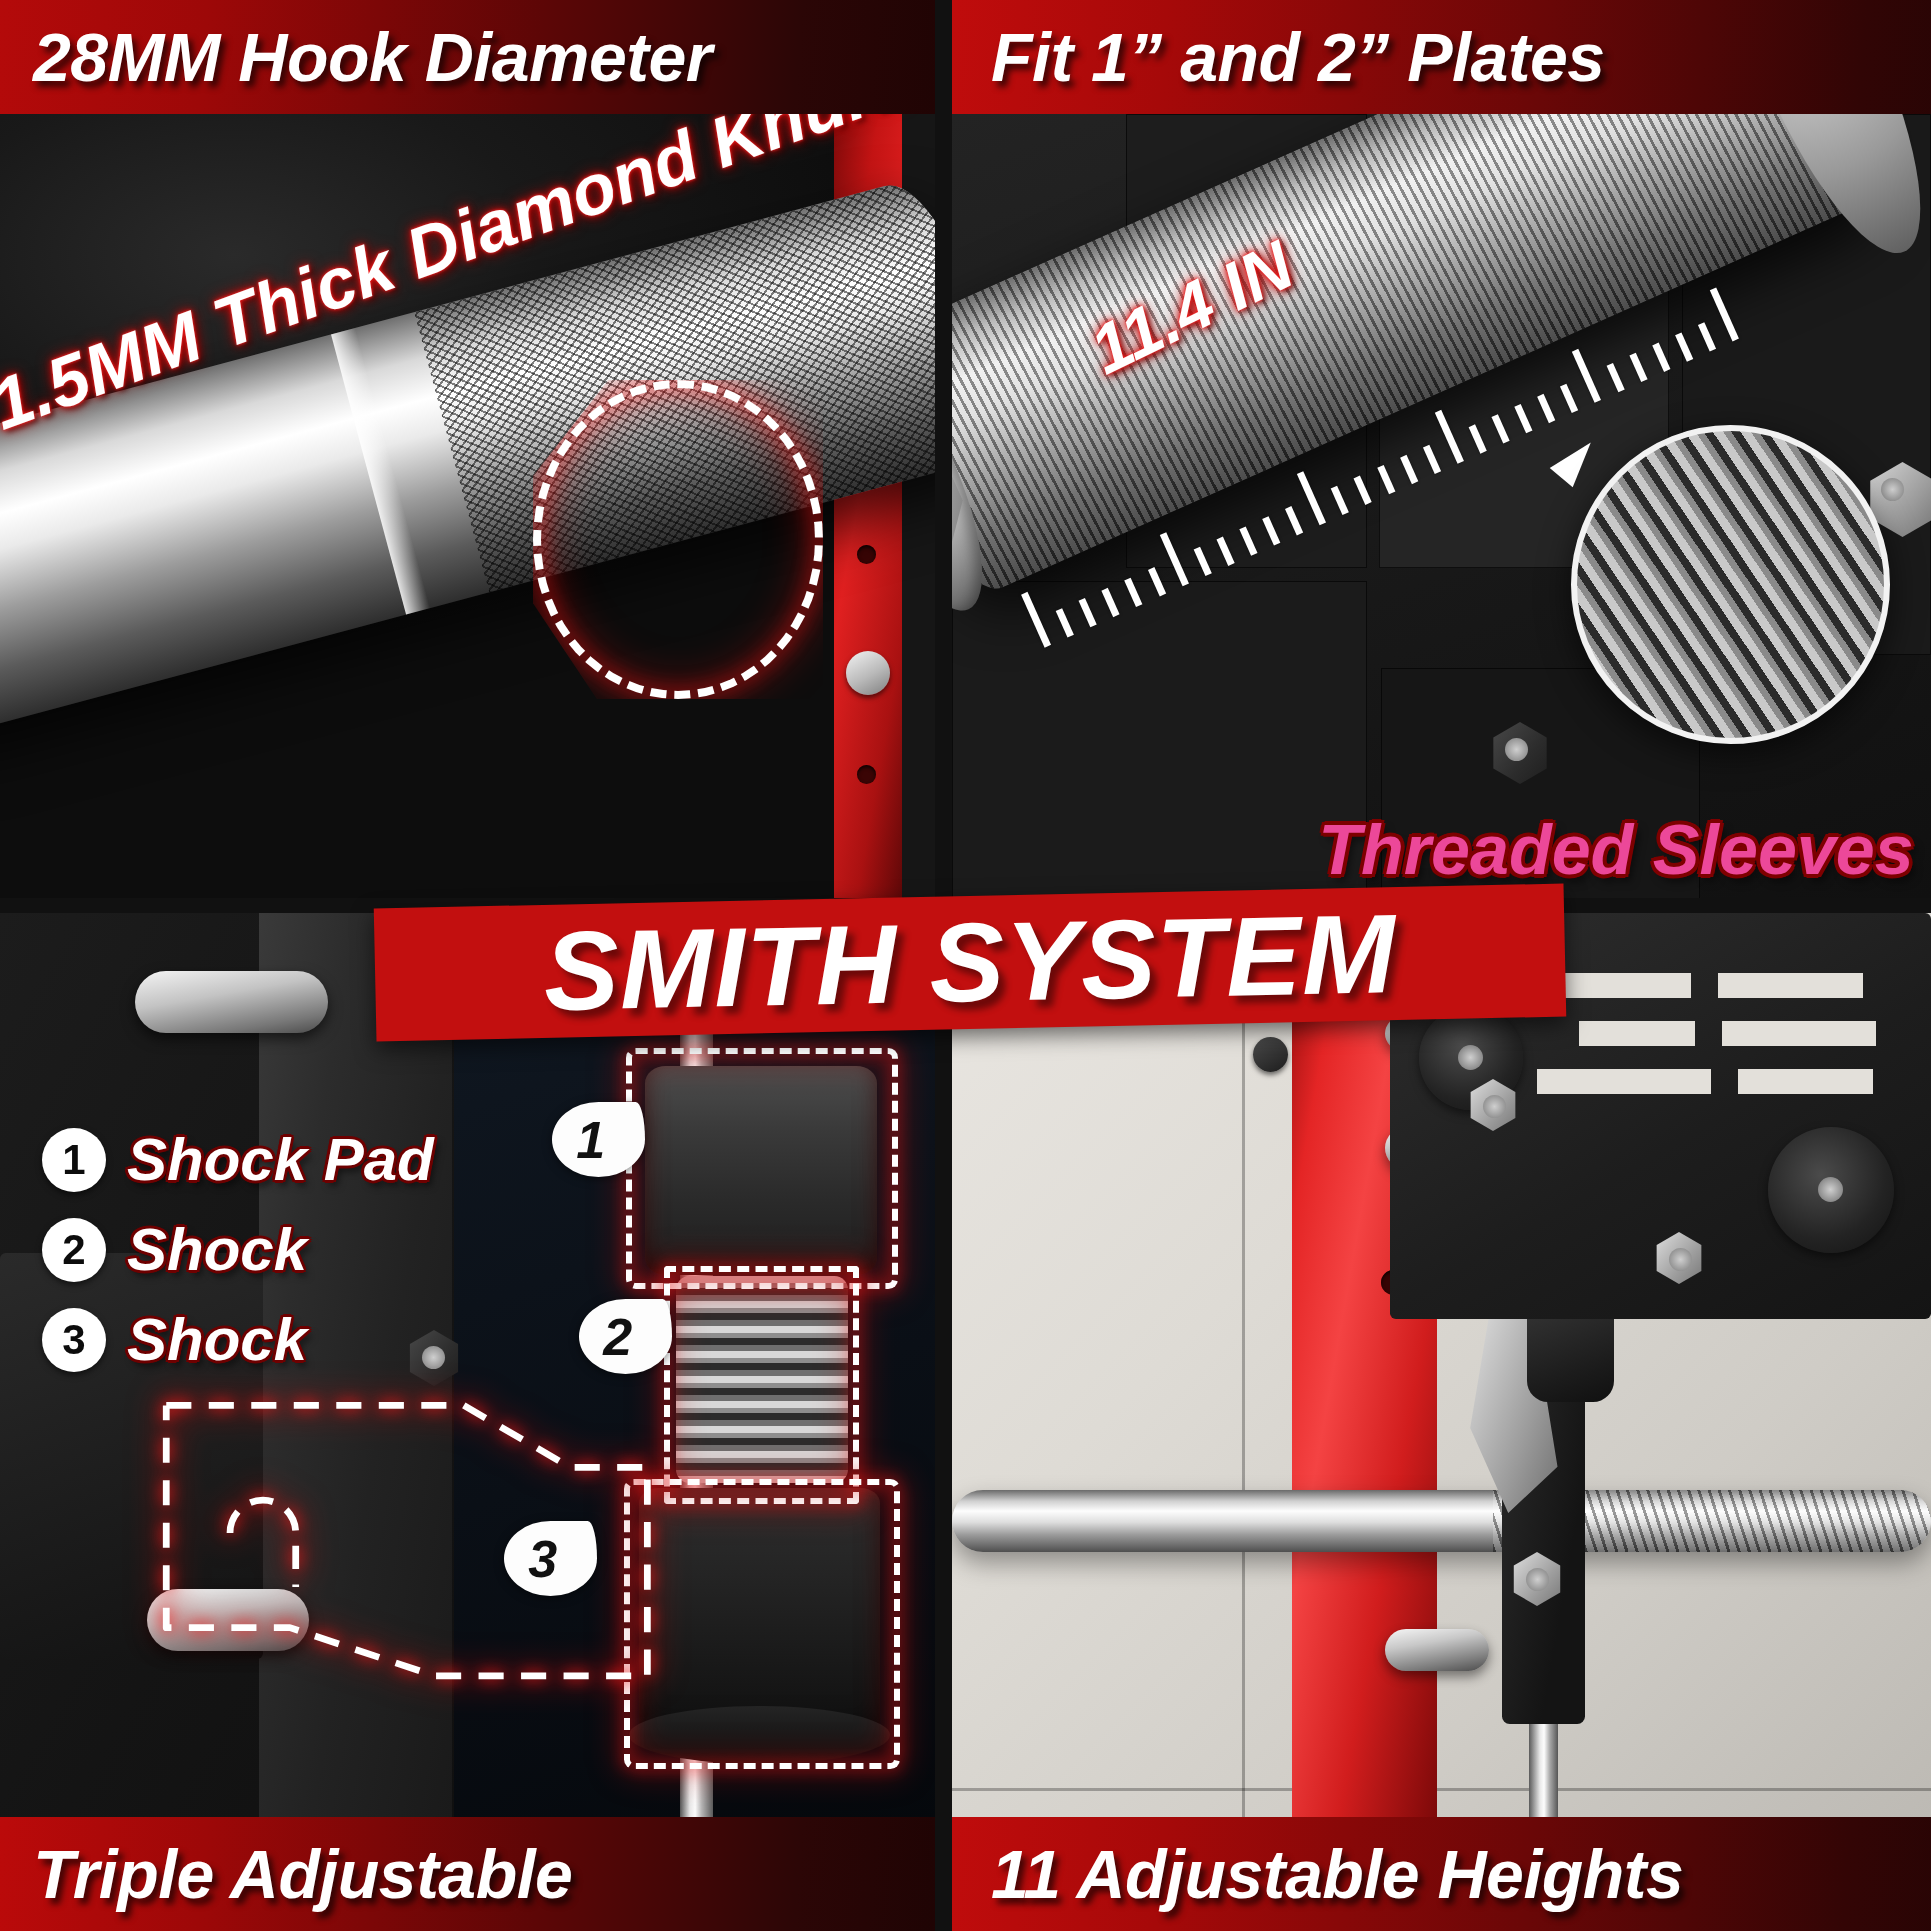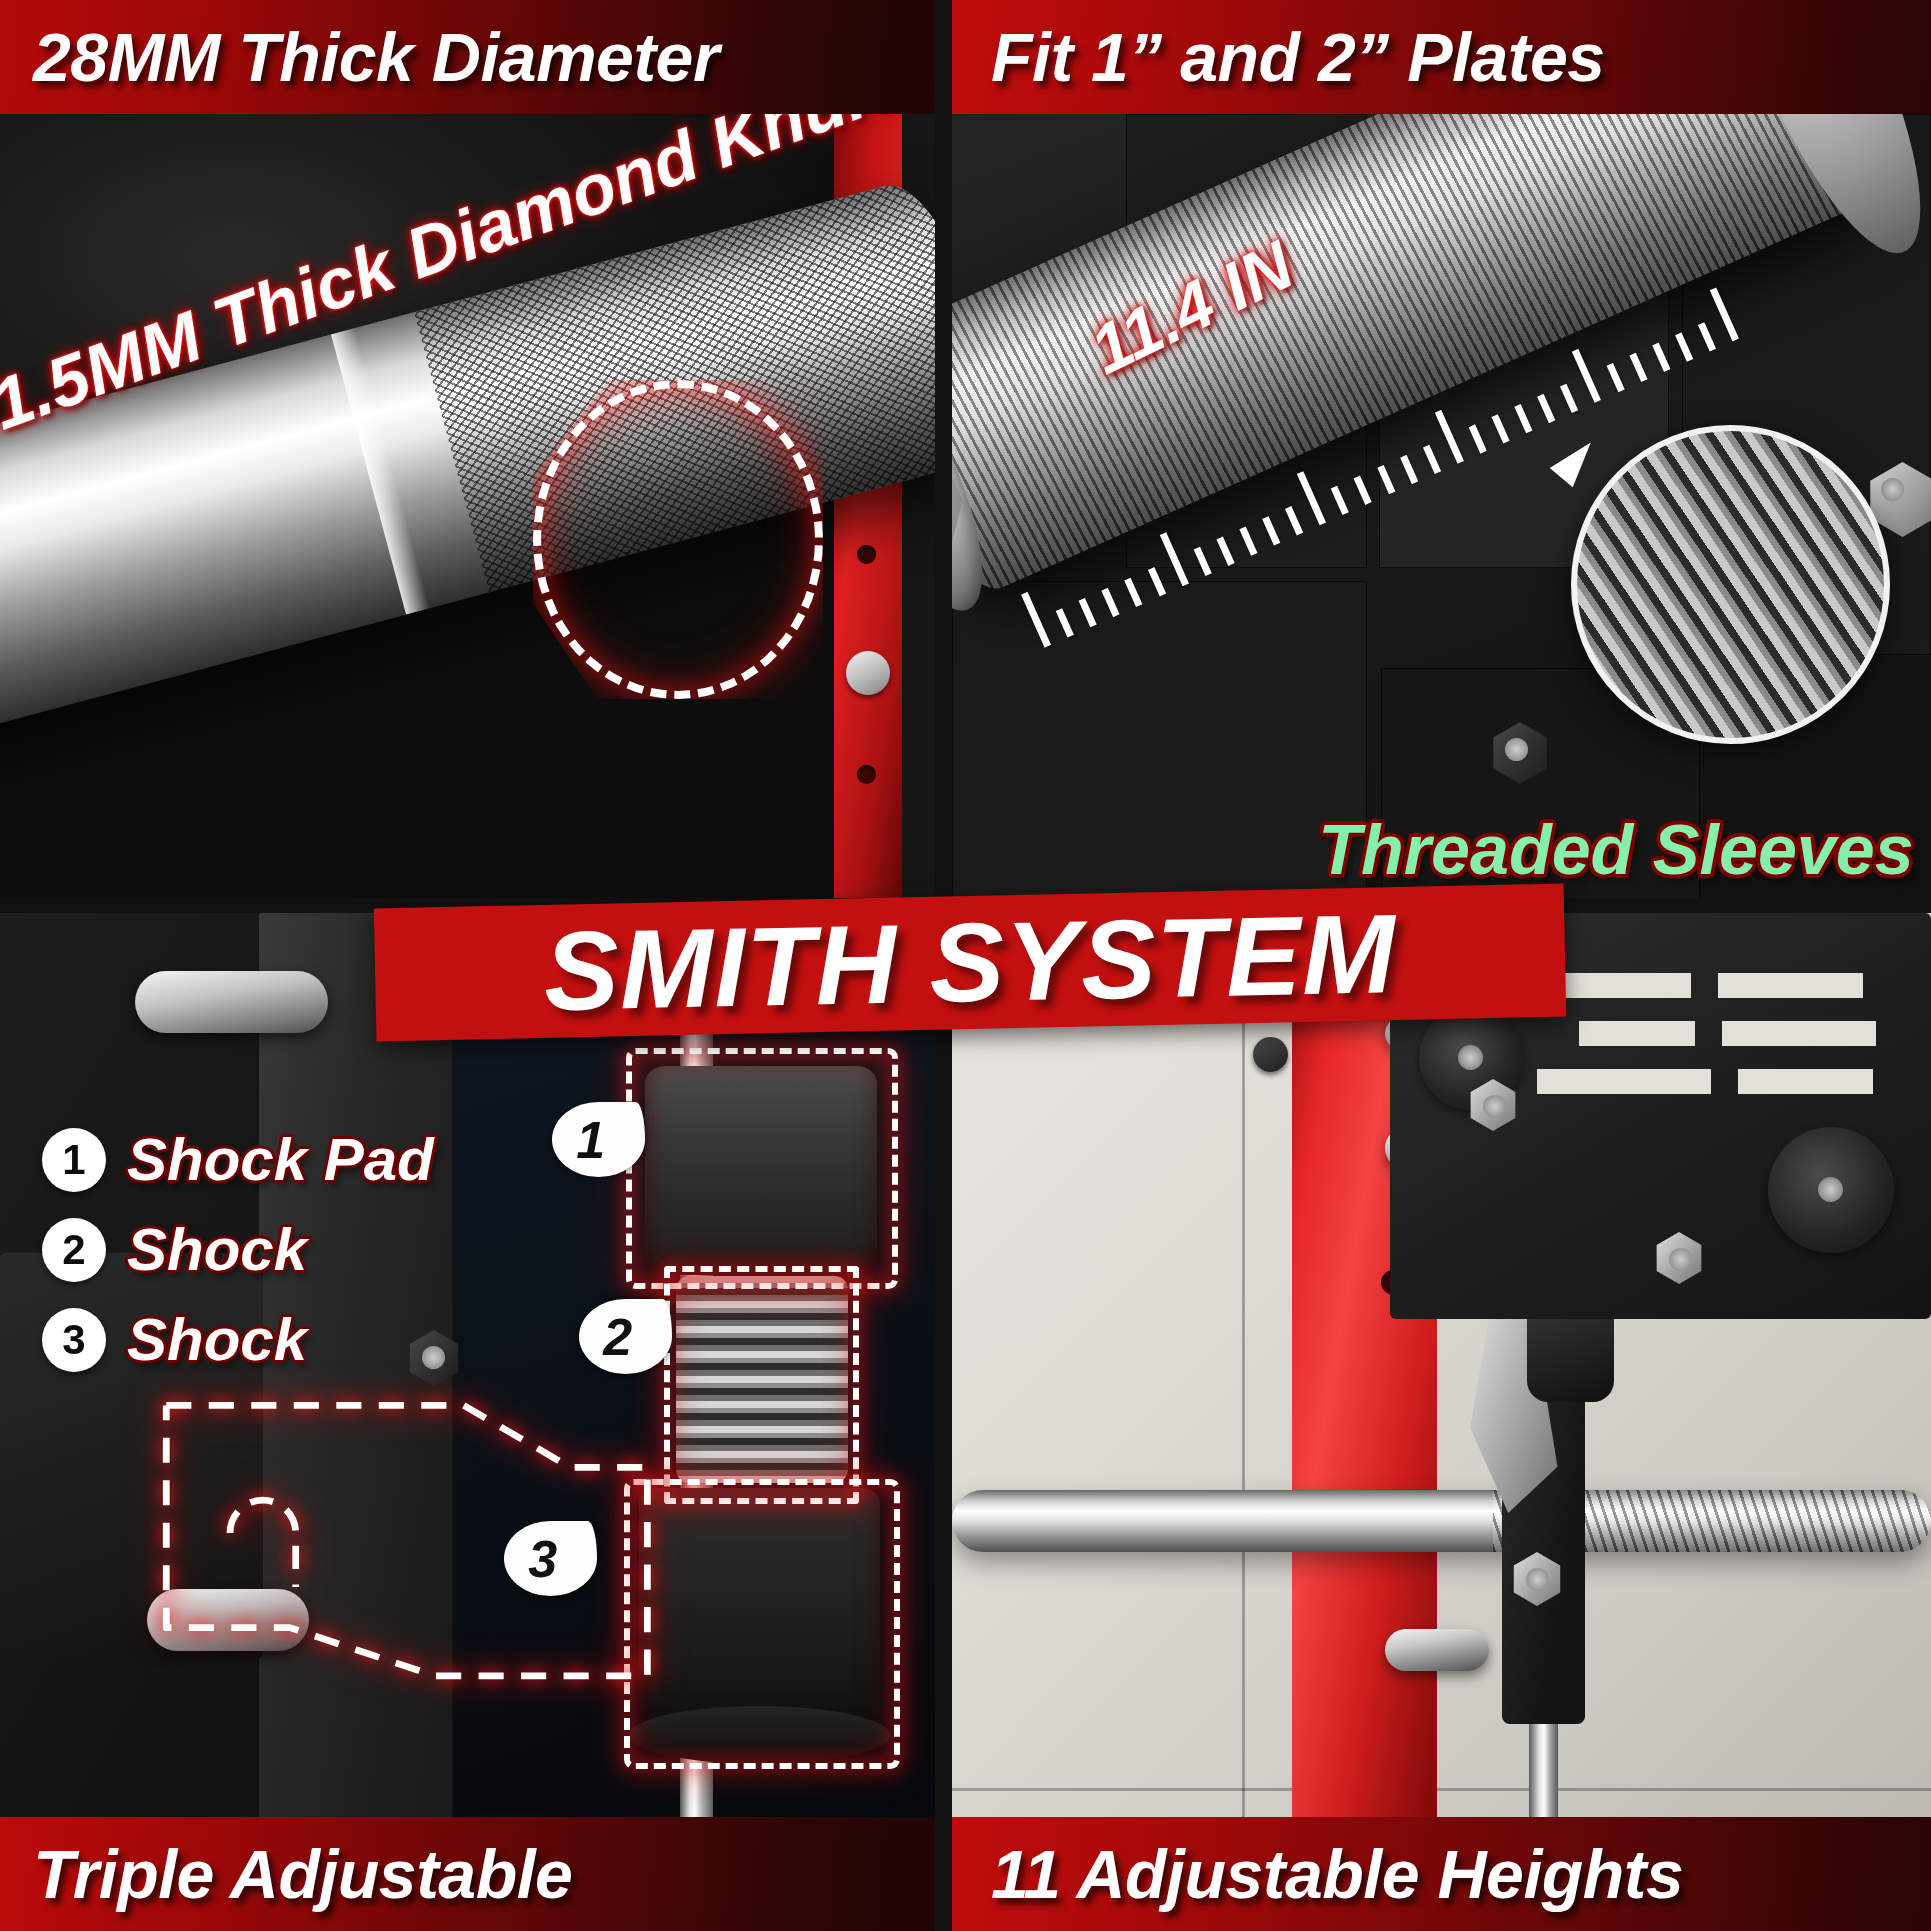--- a/index.html
+++ b/index.html
@@ -127,21 +127,21 @@
     box-shadow:0 9.7px 33px rgba(0,0,0,.6);
   }
   .mag-pointer {
     position:absolute; right:340px; bottom:415px; width:0; height:0;
     border-left:15.4px solid transparent; border-right:15.4px solid transparent;
     border-bottom:46px solid #fff; transform:rotate(40deg);
   }
   .lbl-114 { left:143px; top:201px; font-size:68px; transform:rotate(-26deg); transform-origin:left center; }
 
   .outline-red {
-    color:#86efac;
+    color:#ec4899;
     text-shadow:
       -2.9px -2.9px 0 #7d0000, 2.9px -2.9px 0 #7d0000, -2.9px 2.9px 0 #7d0000, 2.9px 2.9px 0 #7d0000,
       0 -3.9px 0 #7d0000, 0 3.9px 0 #7d0000, -3.9px 0 0 #7d0000, 3.9px 0 0 #7d0000,
       4.8px 6.8px 8.7px rgba(0,0,0,.55);
   }
   .lbl-threaded {
     position:absolute; right:17.4px; bottom:7.7px; font-size:70px;
     font-weight:bold; font-style:italic; white-space:nowrap;
   }
 
@@ -473,21 +473,21 @@
       <div class="pulley" style="left:378px; top:214px; width:126px; height:126px;"></div>
       <div class="nutbolt" style="left:77px;  top:166px; width:52px; height:52px; background:linear-gradient(130deg,#e2e2e2,#9e9e9e 60%,#747474);"></div>
       <div class="nutbolt" style="left:263px; top:319px; width:52px; height:52px; background:linear-gradient(130deg,#e2e2e2,#9e9e9e 60%,#747474);"></div>
     </div>
   </div>
 
   <div class="gap-v"></div>
   <div class="gap-h"></div>
 
   <div class="bar tl">
-    <div class="bar-text">28MM Thick Diameter</div>
+    <div class="bar-text">28MM Hook Diameter</div>
   </div>
   <div class="bar tr">
     <div class="bar-text">Fit 1” and 2” Plates</div>
   </div>
 
   <div class="bar bl">
     <div class="bar-text">Triple Adjustable</div>
   </div>
   <div class="bar br">
     <div class="bar-text">11 Adjustable Heights</div>

